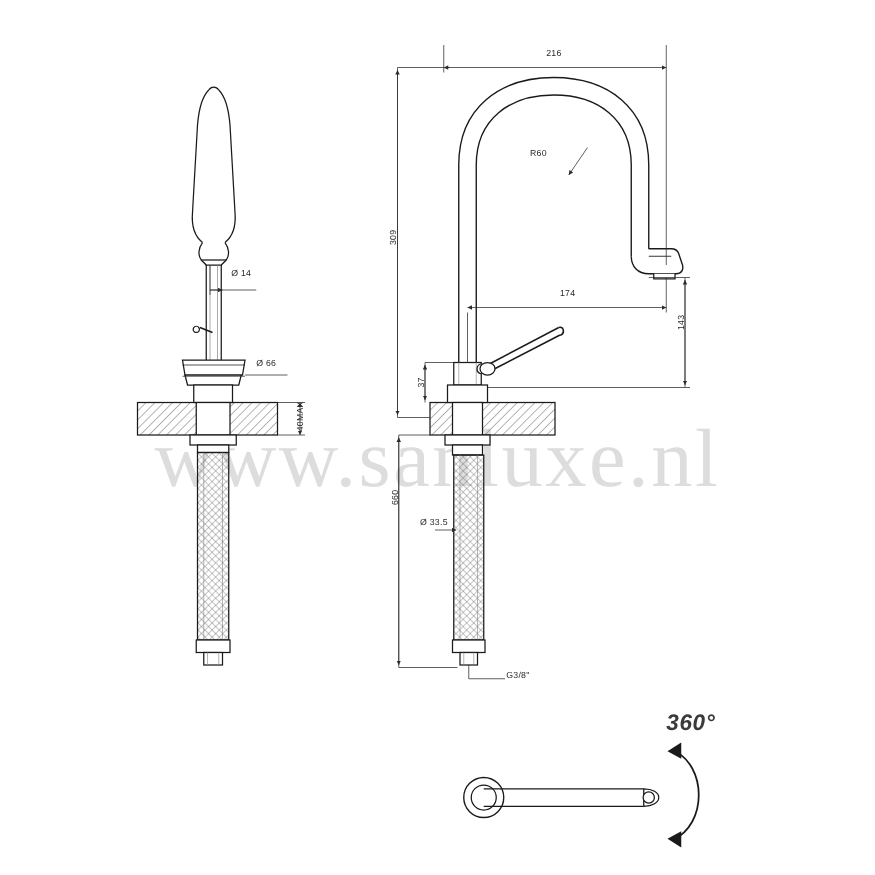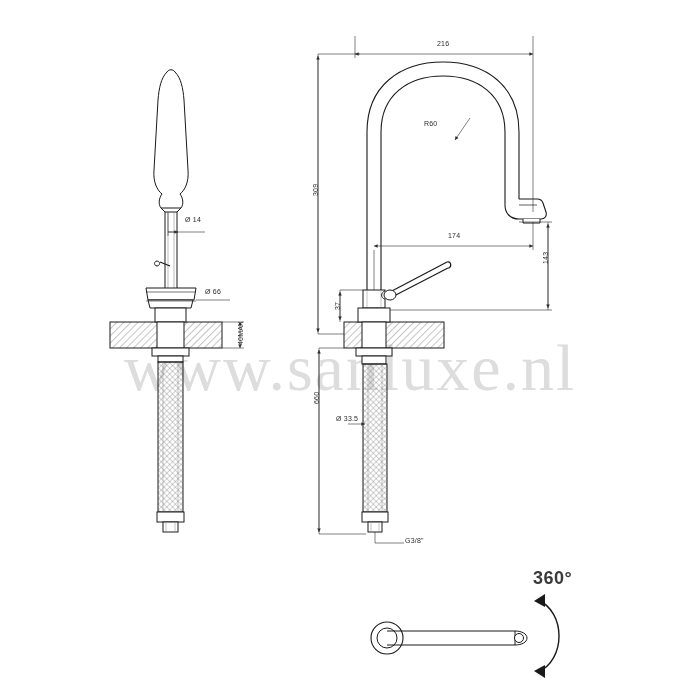--- a/index.html
+++ b/index.html
@@ -230,15 +230,15 @@
   <div class="dim-label" style="left:437px; top:40px;">216</div>
   <div class="dim-label" style="left:424px; top:120px;">R60</div>
   <div class="dim-label rot90" style="left:312px; top:196px;">309</div>
   <div class="dim-label" style="left:448px; top:232px;">174</div>
   <div class="dim-label rot90" style="left:542px; top:264px;">143</div>
   <div class="dim-label rot90" style="left:334px; top:310px;">37</div>
   <div class="dim-label rot90" style="left:313px; top:404px;">660</div>
   <div class="dim-label" style="left:336px; top:415px;">Ø 33.5</div>
   <div class="dim-label" style="left:405px; top:537px;">G3/8"</div>
 
-  <div class="rot-label" style="left:533px; top:568px;">360°</div>
+  <div class="rot-label" style="left:533px; top:568px;font-style:italic;">360°</div>
 
 </div>
 
 </body></html>

